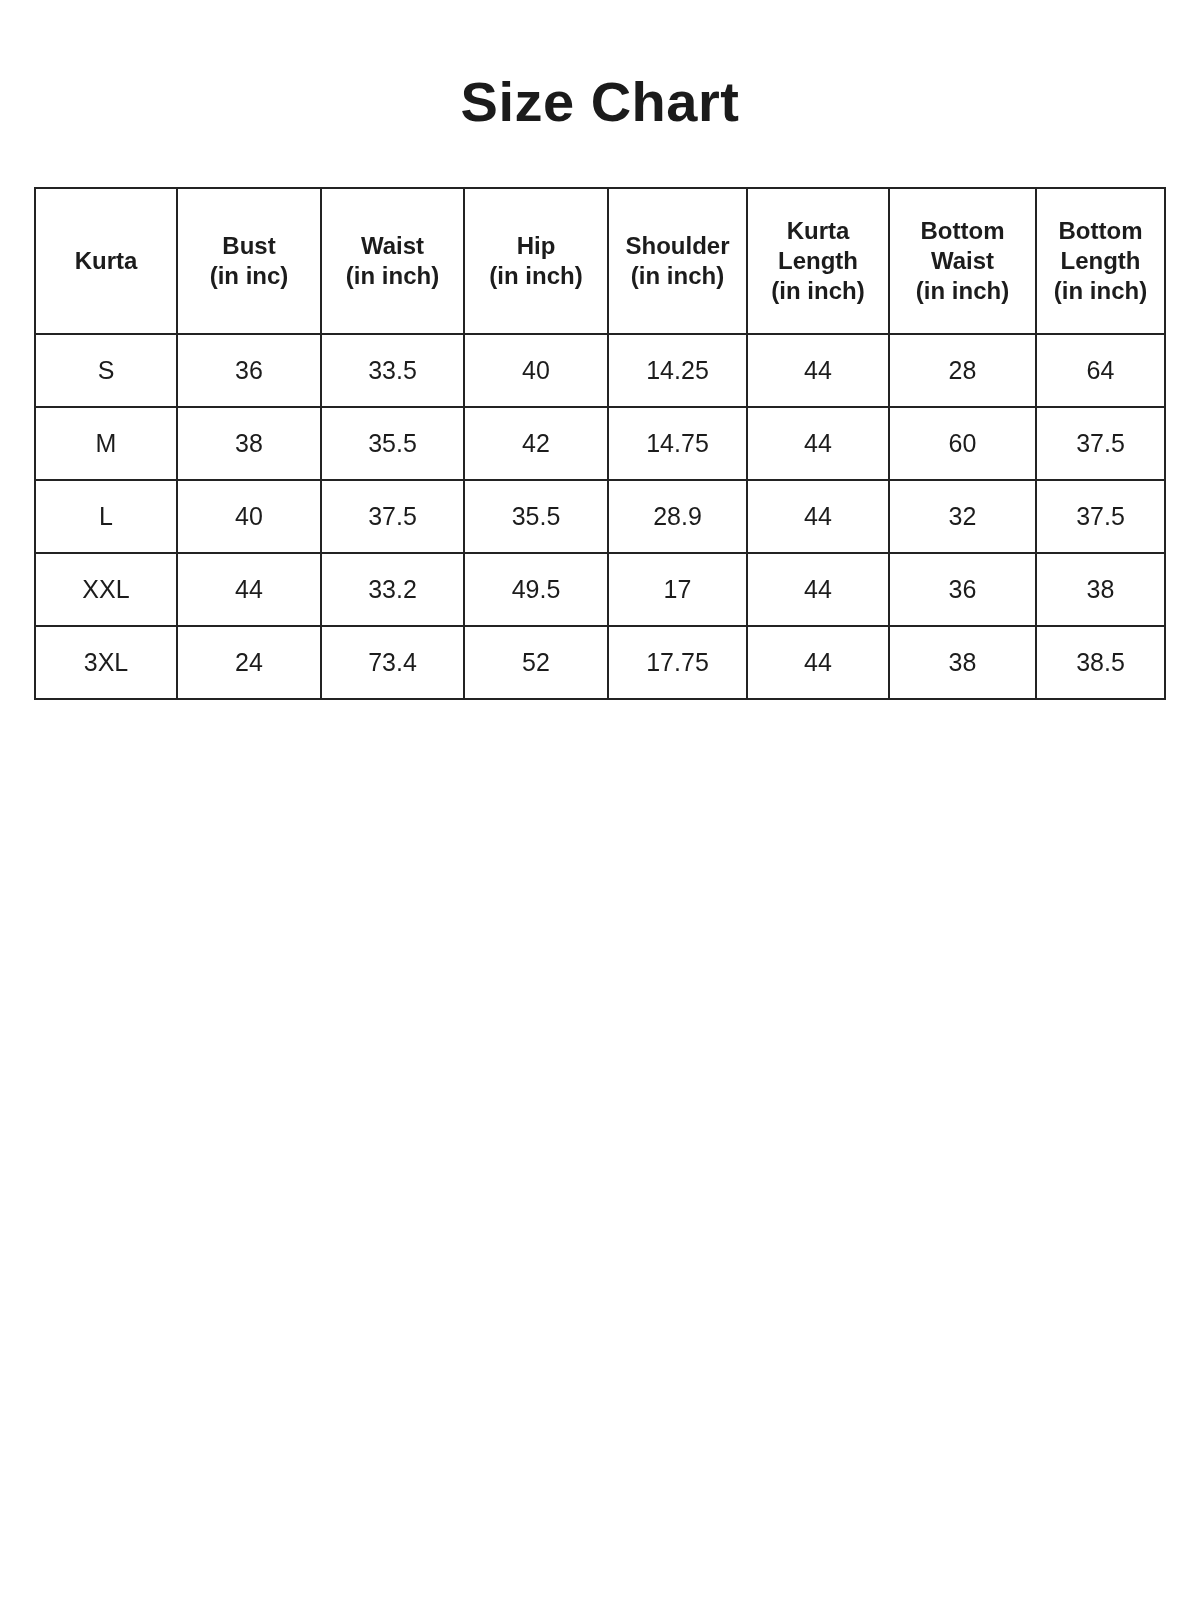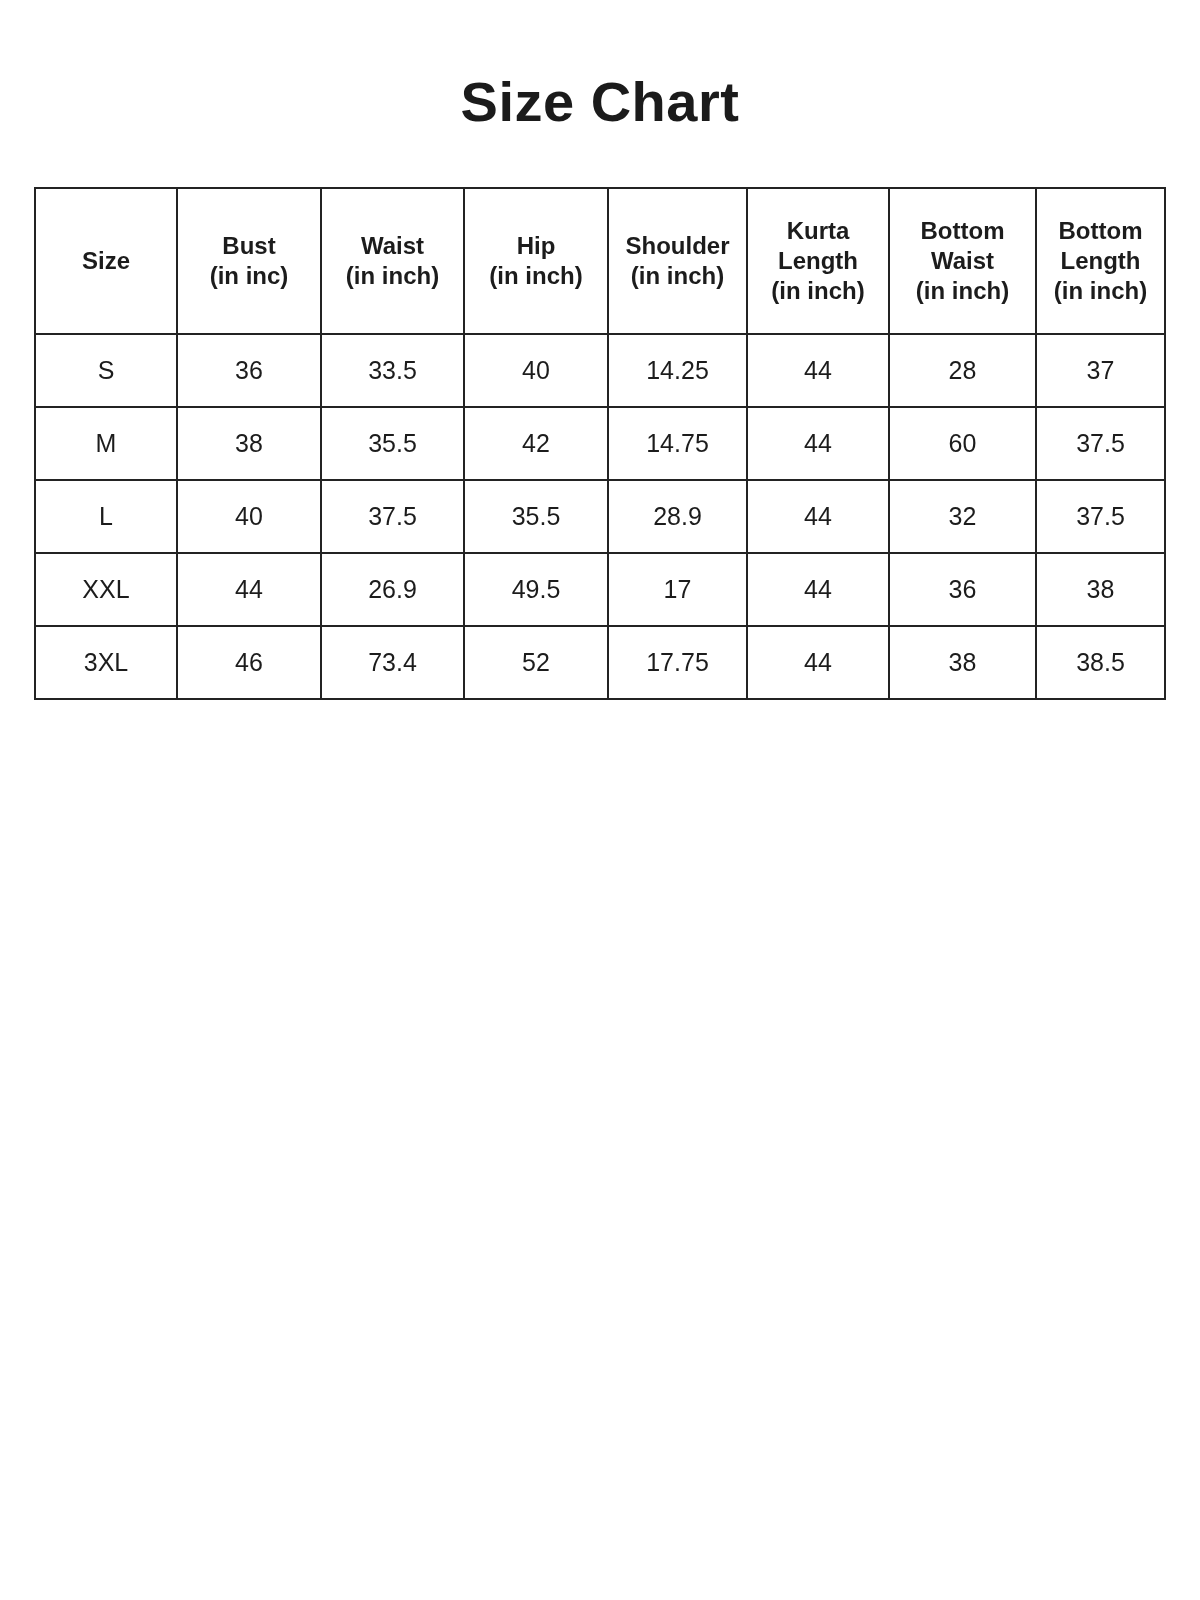--- a/index.html
+++ b/index.html
@@ -78,21 +78,21 @@
         <col class="c-waist">
         <col class="c-hip">
       <col class="c-shoulder">
         <col class="c-kurta">
         <col class="c-bwaist">
         <col class="c-blength">
     </colgroup>
     <thead>
       <tr>
         <th>
-          <span class="h-label">Size</span>
+          <span class="h-label">Kurta</span>
           <span class="h-sub"></span>
         </th>
         <th>
           <span class="h-label">Bust</span>
           <span class="h-sub">(in inc)</span>
         </th>
         <th>
           <span class="h-label">Waist</span>
           <span class="h-sub">(in inch)</span>
         </th>
@@ -120,21 +120,21 @@
     </thead>
     <tbody>
       <tr>
         <td>S</td>
         <td>36</td>
         <td>33.5</td>
         <td>40</td>
         <td>14.25</td>
         <td>44</td>
         <td>28</td>
-        <td>37</td>
+        <td>64</td>
       </tr>
       <tr>
         <td>M</td>
         <td>38</td>
         <td>35.5</td>
         <td>42</td>
         <td>14.75</td>
         <td>44</td>
         <td>60</td>
         <td>37.5</td>
@@ -145,30 +145,30 @@
         <td>37.5</td>
         <td>35.5</td>
         <td>28.9</td>
         <td>44</td>
         <td>32</td>
         <td>37.5</td>
       </tr>
       <tr>
         <td>XXL</td>
         <td>44</td>
-        <td>26.9</td>
+        <td>33.2</td>
         <td>49.5</td>
         <td>17</td>
         <td>44</td>
         <td>36</td>
         <td>38</td>
       </tr>
       <tr>
         <td>3XL</td>
-        <td>46</td>
+        <td>24</td>
         <td>73.4</td>
         <td>52</td>
         <td>17.75</td>
         <td>44</td>
         <td>38</td>
         <td>38.5</td>
       </tr>
     </tbody>
   </table>
 

